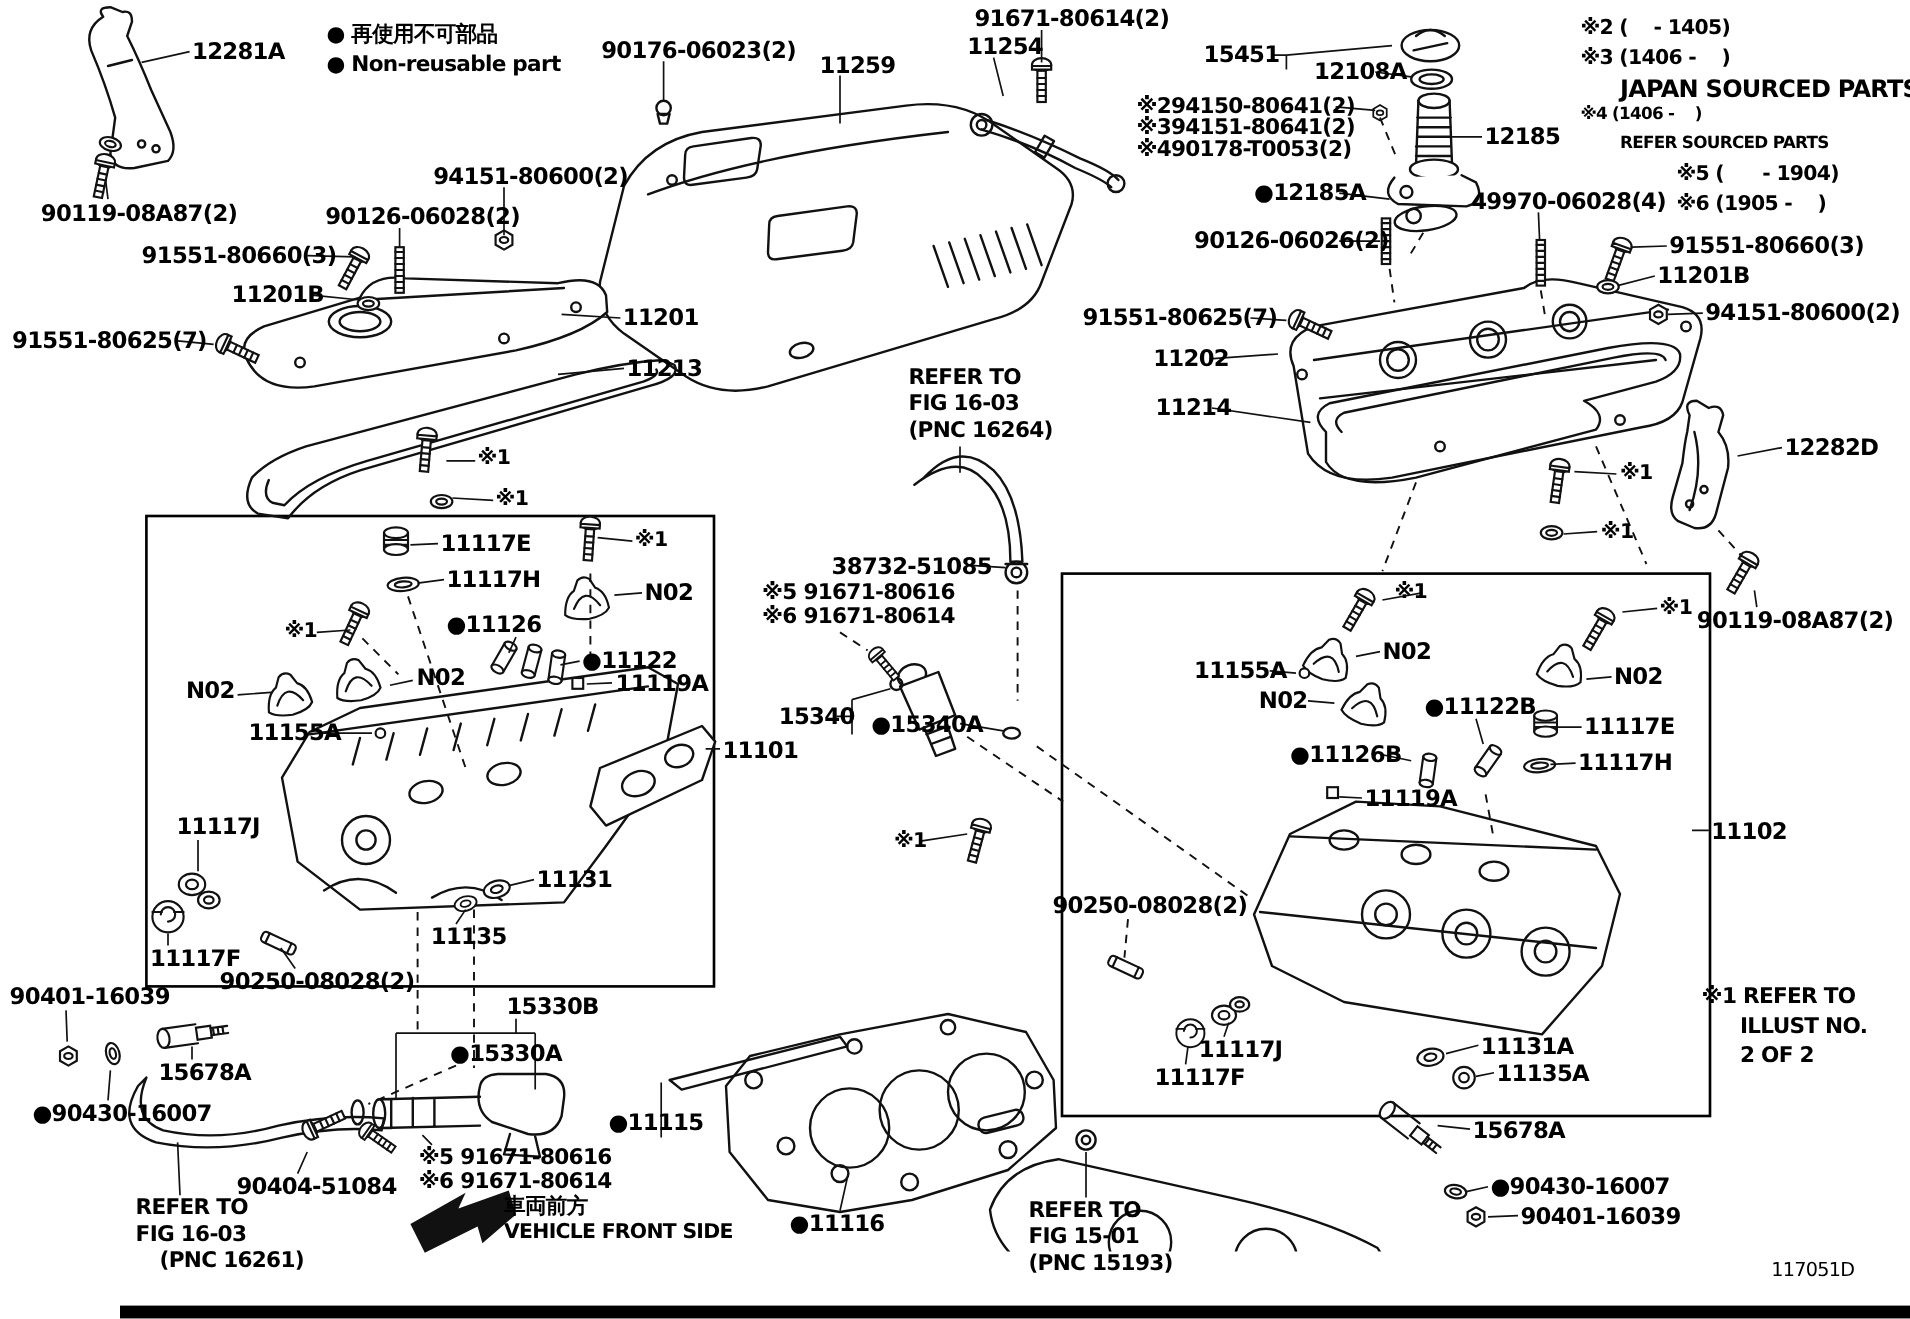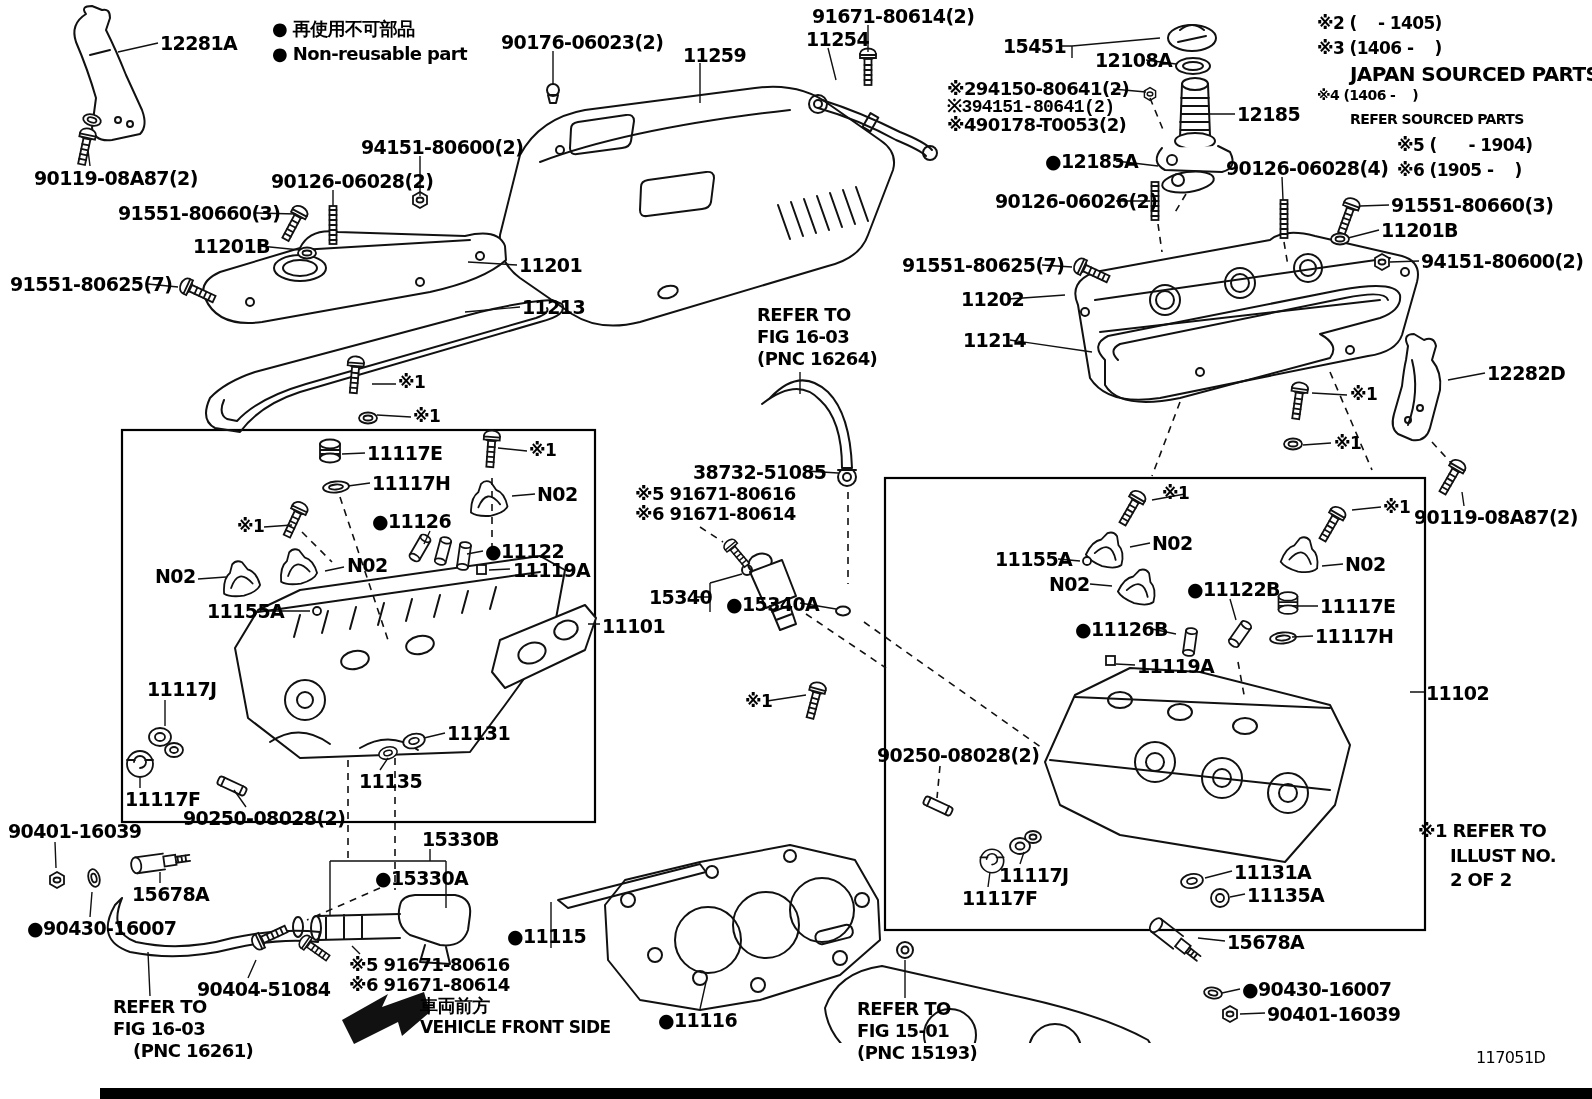--- a/index.html
+++ b/index.html
@@ -352,25 +352,25 @@
       <div class="lbl" style="left: 10px; top: 275px;">91551-80625(7)</div>
       <div class="lbl" style="left: 519px; top: 256px;">11201</div>
       <div class="lbl" style="left: 522px; top: 298px;">11213</div>
       <div class="lbl" style="left: 501px; top: 33px;">90176-06023(2)</div>
       <div class="lbl" style="left: 683px; top: 46px;">11259</div>
       <div class="lbl" style="left: 812px; top: 7px;">91671-80614(2)</div>
       <div class="lbl" style="left: 806px; top: 30px;">11254</div>
       <div class="lbl" style="left: 1003px; top: 37px;">15451</div>
       <div class="lbl" style="left: 1079px; top: 51px; margin-left: 16px;">12108A</div>
       <div class="lbl" style="left: 947px; top: 80px; font-size: 18px;">※294150-80641(2)</div>
-      <div class="lbl" style="left: 947px; top: 98px; font-size: 18px; font-family: Liberation Mono, monospace;">※394151-80641(2)</div>
+      <div class="lbl" style="left: 947px; top: 98px; font-size: 18px;">※394151-80641(2)</div>
       <div class="lbl" style="left: 947px; top: 116px; font-size: 18px;">※490178-T0053(2)</div>
       <div class="lbl" style="left: 1237px; top: 105px;">12185</div>
       <div class="lbl" style="left: 1045px; top: 152px;">●12185A</div>
-      <div class="lbl" style="left: 1226px; top: 159px;">90126-06028(4)</div>
+      <div class="lbl" style="left: 1226px; top: 159px;">49970-06028(4)</div>
       <div class="lbl" style="left: 995px; top: 192px;">90126-06026(2)</div>
       <div class="lbl" style="left: 1317px; top: 15px; font-size: 17px;">※2 (    - 1405)</div>
       <div class="lbl" style="left: 1317px; top: 40px; font-size: 17px;">※3 (1406 -    )</div>
       <div class="lbl" style="left: 1350px; top: 64px; font-size: 20px;">JAPAN SOURCED PARTS</div>
       <div class="lbl" style="left: 1317px; top: 88px; font-size: 14px;">※4 (1406 -    )</div>
       <div class="lbl" style="left: 1350px; top: 112px; font-size: 14px;">REFER SOURCED PARTS</div>
       <div class="lbl" style="left: 1397px; top: 137px; font-size: 17px;">※5 (      - 1904)</div>
       <div class="lbl" style="left: 1397px; top: 162px; font-size: 17px;">※6 (1905 -    )</div>
       <div class="lbl" style="left: 1391px; top: 196px;">91551-80660(3)</div>
       <div class="lbl" style="left: 1381px; top: 221px;">11201B</div>

